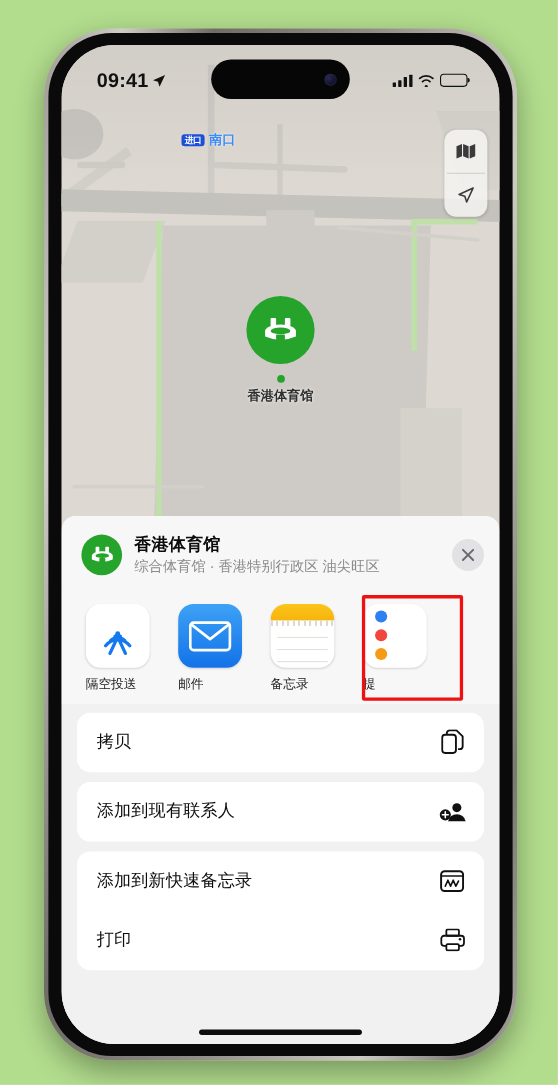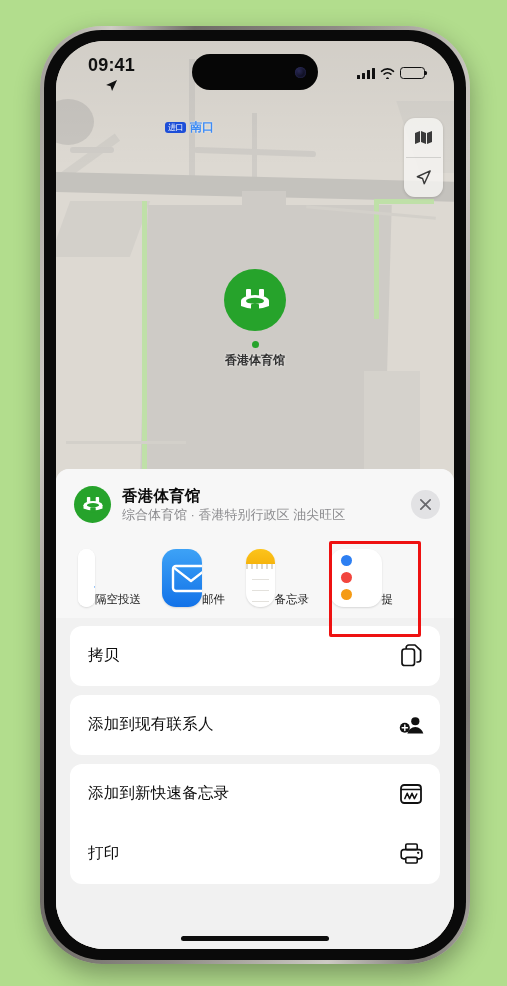--- a/index.html
+++ b/index.html
@@ -124,21 +124,21 @@
     background: linear-gradient(180deg, rgba(0,0,0,.05) 0, rgba(0,0,0,0) 14%);
   }
 
   
   #transit-label {
     position: absolute; left: 109px; top: 78px;
     display: flex; align-items: center; gap: 4px;
   }
   #transit-badge {
     background: #1d4ed8; color: #fff;
-    font-size: 8px; font-weight: 400;
+    font-size: 8px; font-weight: 700;
     padding: 1px 3px; border-radius: 3px;
     letter-spacing: -0.5px; line-height: 1.15;
   }
   #transit-name {
     color: #3d8bf5; font-size: 12px; font-weight: 700;
     text-shadow: 0 0 2px rgba(255,255,255,.9);
     font-family: Liberation Serif, serif;
   }
 
   
@@ -180,21 +180,21 @@
   }
   #map-ctrl-divider { height: 1px; background: rgba(0,0,0,.13); margin: 0 2px; }
 
   
   #status-bar {
     position: absolute; top: 0; left: 0; right: 0; height: 52px;
     display: flex; align-items: center; justify-content: space-between;
     padding: 12px 29px 0 32px;
     z-index: 40;
   }
-  #status-left { display: flex; align-items: center; gap: 3px; flex-direction: column; }
+  #status-left { display: flex; align-items: center; gap: 3px; }
   #status-time { font-size: 18px; font-weight: 700; color: #111; letter-spacing: .2px; }
   #status-right { display: flex; align-items: center; gap: 5px; }
   #dynamic-island {
     position: absolute; left: 50%; transform: translateX(-50%);
     top: 13px; width: 126px; height: 36px;
     background: #060606; border-radius: 20px;
     display: flex; align-items: center; justify-content: flex-end;
     padding-right: 12px;
     z-index: 45;
   }
@@ -260,21 +260,21 @@
   
   #app-row {
     display: flex; align-items: flex-start;
     gap: 21px;
     padding: 12px 0 11px 22px;
     background: #f7f7f7;
     position: relative;
   }
   .app-item {
     width: 63px; flex: 0 0 63px;
-    display: flex; flex-direction: row; align-items: flex-end;
+    display: flex; flex-direction: column; align-items: flex-start;
   }
   .app-icon {
     width: 58px; height: 58px; border-radius: 14px;
     overflow: hidden; position: relative;
     box-shadow: 0 1px 2px rgba(0,0,0,.13);
     background: #fff;
   }
   .app-label {
     margin-top: 7px; font-size: 11.5px; color: #1a1a1a;
     white-space: nowrap; font-weight: 500;
@@ -303,21 +303,21 @@
   #icon-reminders { background: #fff; display: flex; flex-direction: column; justify-content: center; gap: 6px; padding-left: 11px; }
   .rem-dot { width: 11px; height: 11px; border-radius: 50%; }
 
   
   #action-list { padding: 8px 14px 0 14px; }
   .action-group {
     background: #fff; border-radius: 12px; overflow: hidden;
     margin-bottom: 9px;
   }
   .action-row {
-    height: 60px; display: flex; align-items: center;
+    height: 54px; display: flex; align-items: center;
     padding: 0 16px 0 18px;
   }
   .action-label { flex: 1; font-size: 15.5px; color: #0d0d0d; letter-spacing: .2px; }
   .action-icon { width: 26px; display: flex; justify-content: center; align-items: center; }
 
   
   #home-indicator {
     position: absolute; bottom: 8px; left: 50%;
     transform: translateX(-50%);
     width: 148px; height: 5px; border-radius: 3px;

